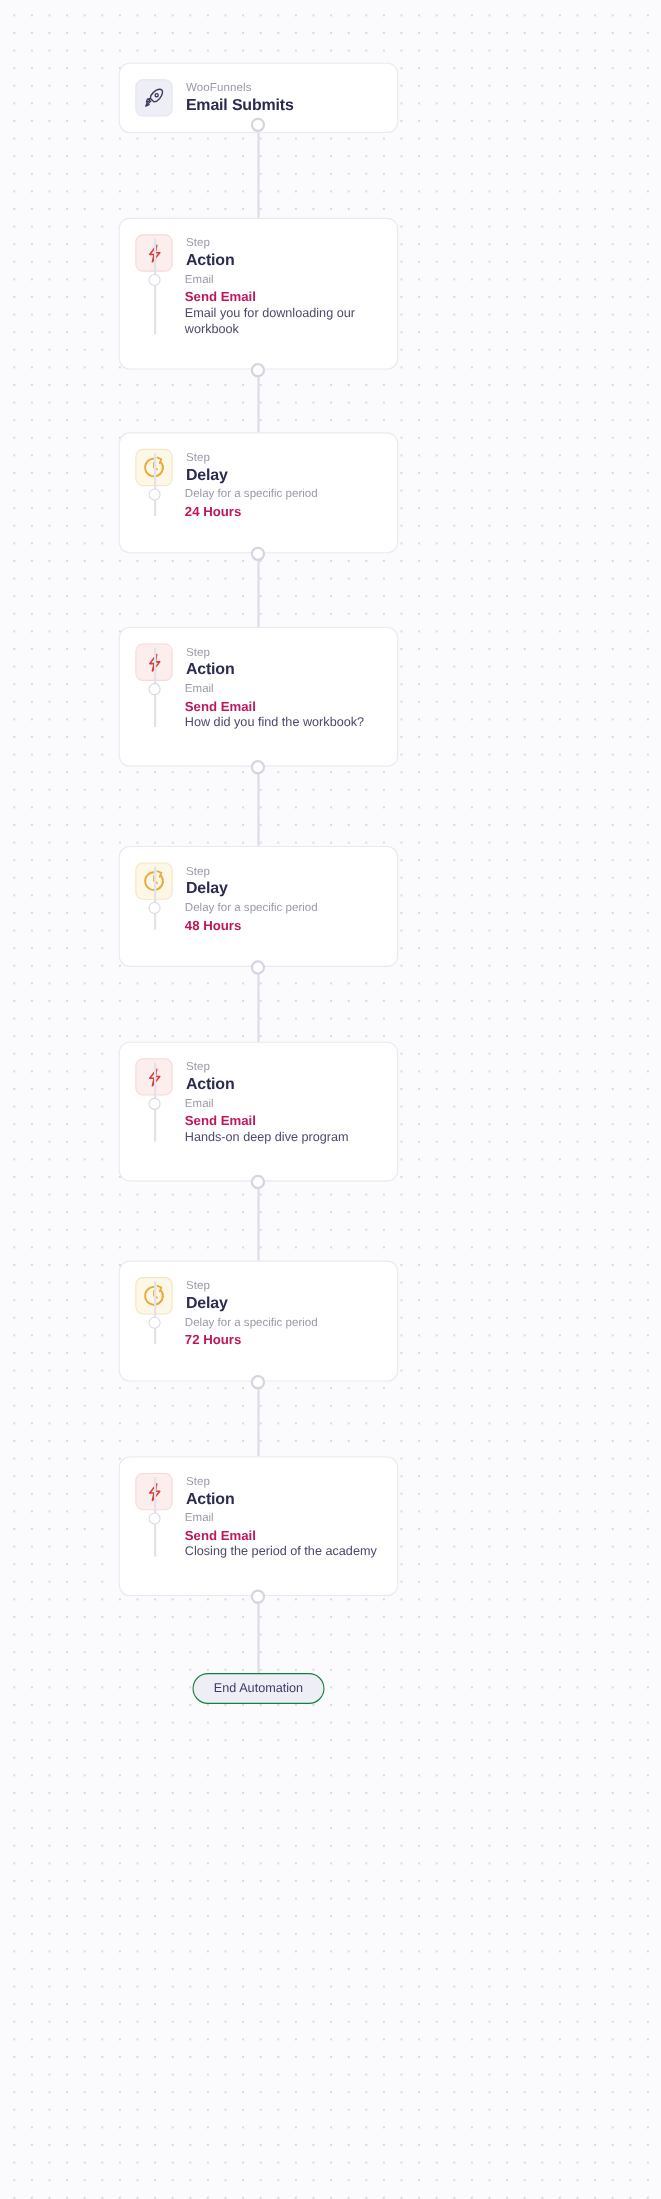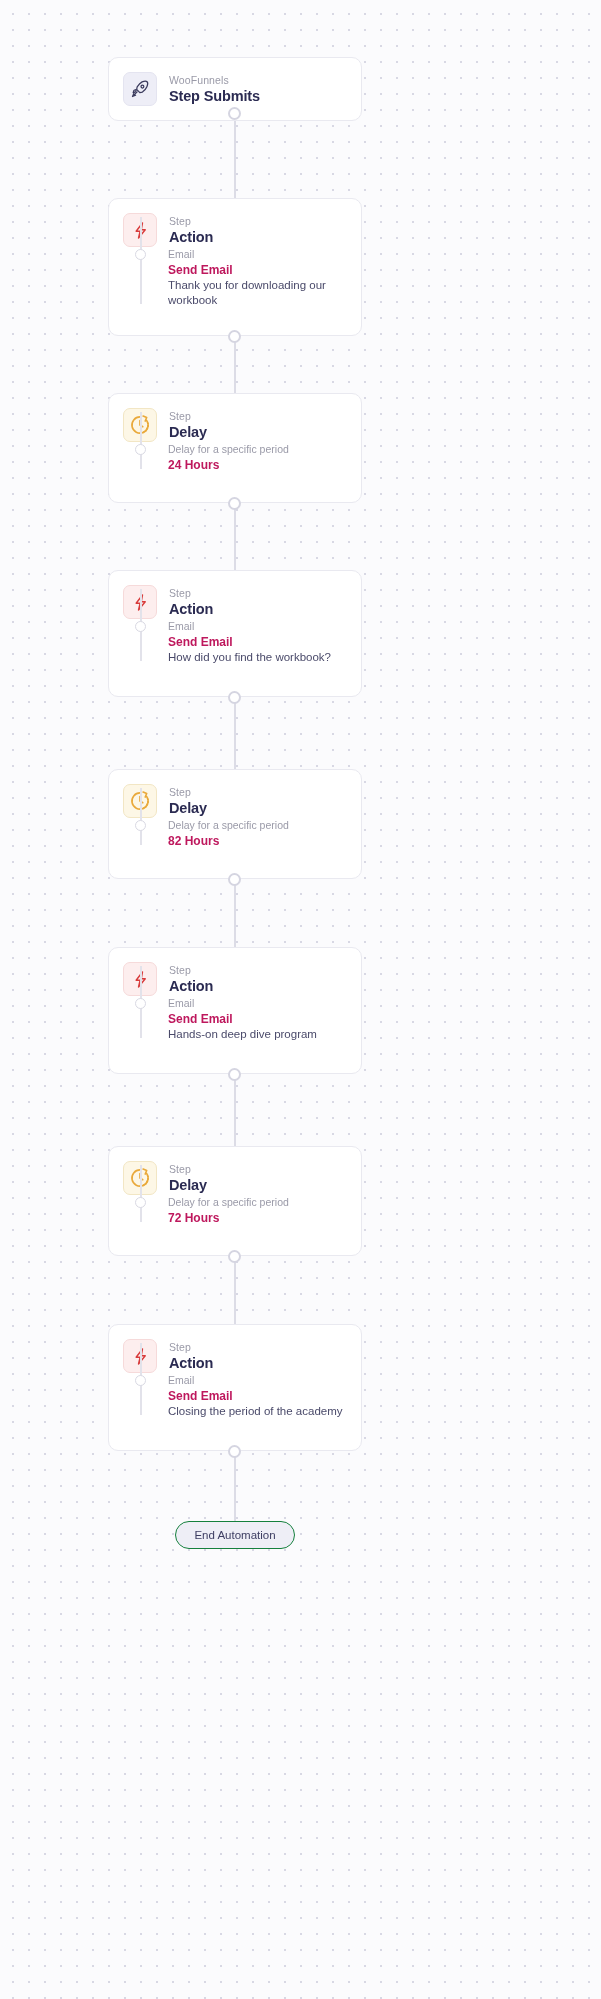--- a/index.html
+++ b/index.html
@@ -188,42 +188,42 @@
       <path d="M14.5 3.5c2.8-1.2 5.2-1 6 -0.2s1 3.2-.2 6c-1 2.3-3 4.7-5.4 6.4l-3.1 .6 -3.8-3.8 .6-3.1C10.3 7 12.5 4.6 14.5 3.5z"></path>
       <circle cx="14.9" cy="9.1" r="1.7"></circle>
       <path d="M8.6 15.4L5 19"></path>
       <path d="M7.2 12.8l-2.4 .7 -1 3 3-1 .7-2.4z"></path>
       <path d="M11.2 16.8l-.7 2.4 1 3 3-1 .7-2.4z" opacity="0"></path>
       <path d="M4.6 17.3L3 21l3.7-1.6"></path>
     </svg>
         </div>
         <div class="head-text">
           <div class="kicker">WooFunnels</div>
-          <div class="title">Step Submits</div>
+          <div class="title">Email Submits</div>
         </div>
       </div>
     </div>
     <div class="card" style="top: 198px; min-height: 138px;">
       <div class="card-head">
         <div class="step-icon icon-action">
           <svg width="19" height="19" viewBox="0 0 24 24" fill="none" stroke="#d83b3b" stroke-width="1.8" stroke-linecap="round" stroke-linejoin="round">
       <path d="M14.5 2.5L6.5 13h5l-2 8.5L18 11h-5l1.5-8.5z"></path>
     </svg>
         </div>
         <div class="head-text">
           <div class="kicker">Step</div>
           <div class="title">Action</div>
         </div>
       </div>
       <div class="card-body">
         <div class="stem"></div>
         <div class="sub-dot"></div>
         <div class="sub-kicker">Email</div>
         <div class="sub-title">Send Email</div>
-        <div class="sub-desc">Thank you for downloading our workbook</div>
+        <div class="sub-desc">Email you for downloading our workbook</div>
       </div>
     </div>
     <div class="card" style="top: 393px; min-height: 110px;">
       <div class="card-head">
         <div class="step-icon icon-delay">
           <svg width="22" height="22" viewBox="0 0 24 24" fill="none" stroke="#e9a93b" stroke-width="1.8" stroke-linecap="round" stroke-linejoin="round">
       <path d="M12 3.2a8.8 8.8 0 1 0 7.2 3.75"></path>
       <path d="M15.4 2.2l3.9 1.6 -1.6 3.9"></path>
       <path d="M12 7.2V12l3 1.9"></path>
       <path d="M20.6 10.2v.01M20.8 13.1v.01M19.9 15.9v.01M18.2 18.2v.01M15.9 19.9v.01M13.1 20.8v.01" stroke-width="2.1"></path>
@@ -273,21 +273,21 @@
         </div>
         <div class="head-text">
           <div class="kicker">Step</div>
           <div class="title">Delay</div>
         </div>
       </div>
       <div class="card-body">
         <div class="stem"></div>
         <div class="sub-dot"></div>
         <div class="sub-kicker">Delay for a specific period</div>
-        <div class="sub-title">82 Hours</div>
+        <div class="sub-title">48 Hours</div>
       </div>
     </div>
     <div class="card" style="top: 947px; min-height: 127px;">
       <div class="card-head">
         <div class="step-icon icon-action">
           <svg width="19" height="19" viewBox="0 0 24 24" fill="none" stroke="#d83b3b" stroke-width="1.8" stroke-linecap="round" stroke-linejoin="round">
       <path d="M14.5 2.5L6.5 13h5l-2 8.5L18 11h-5l1.5-8.5z"></path>
     </svg>
         </div>
         <div class="head-text">

